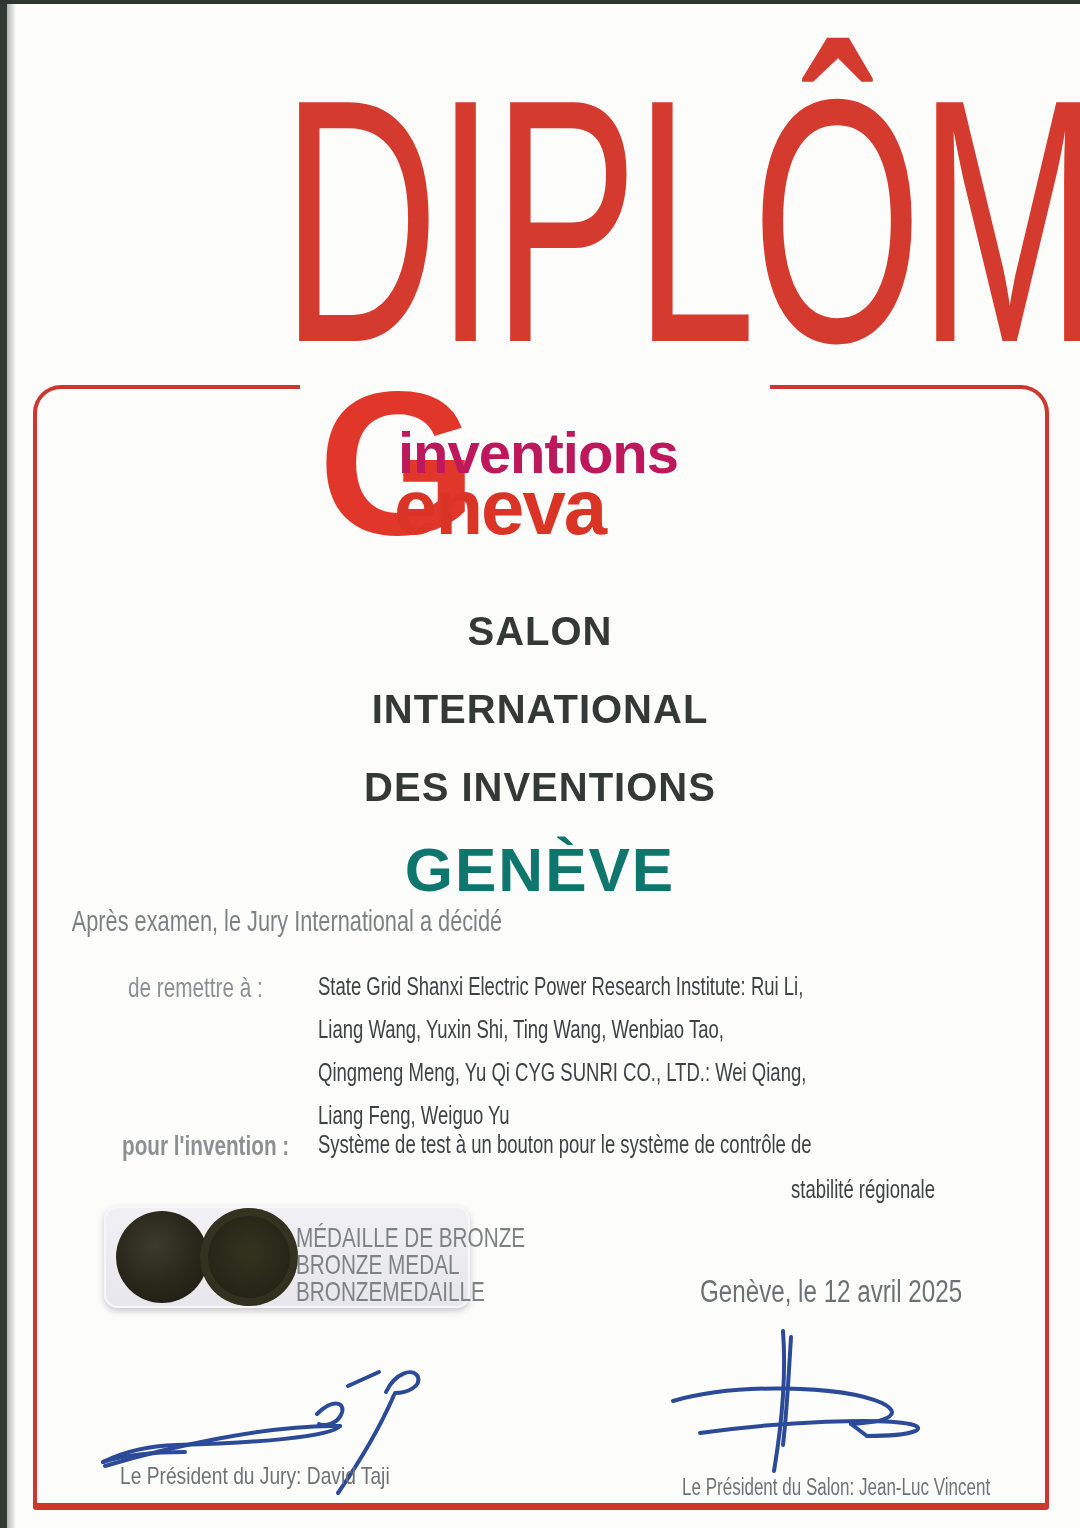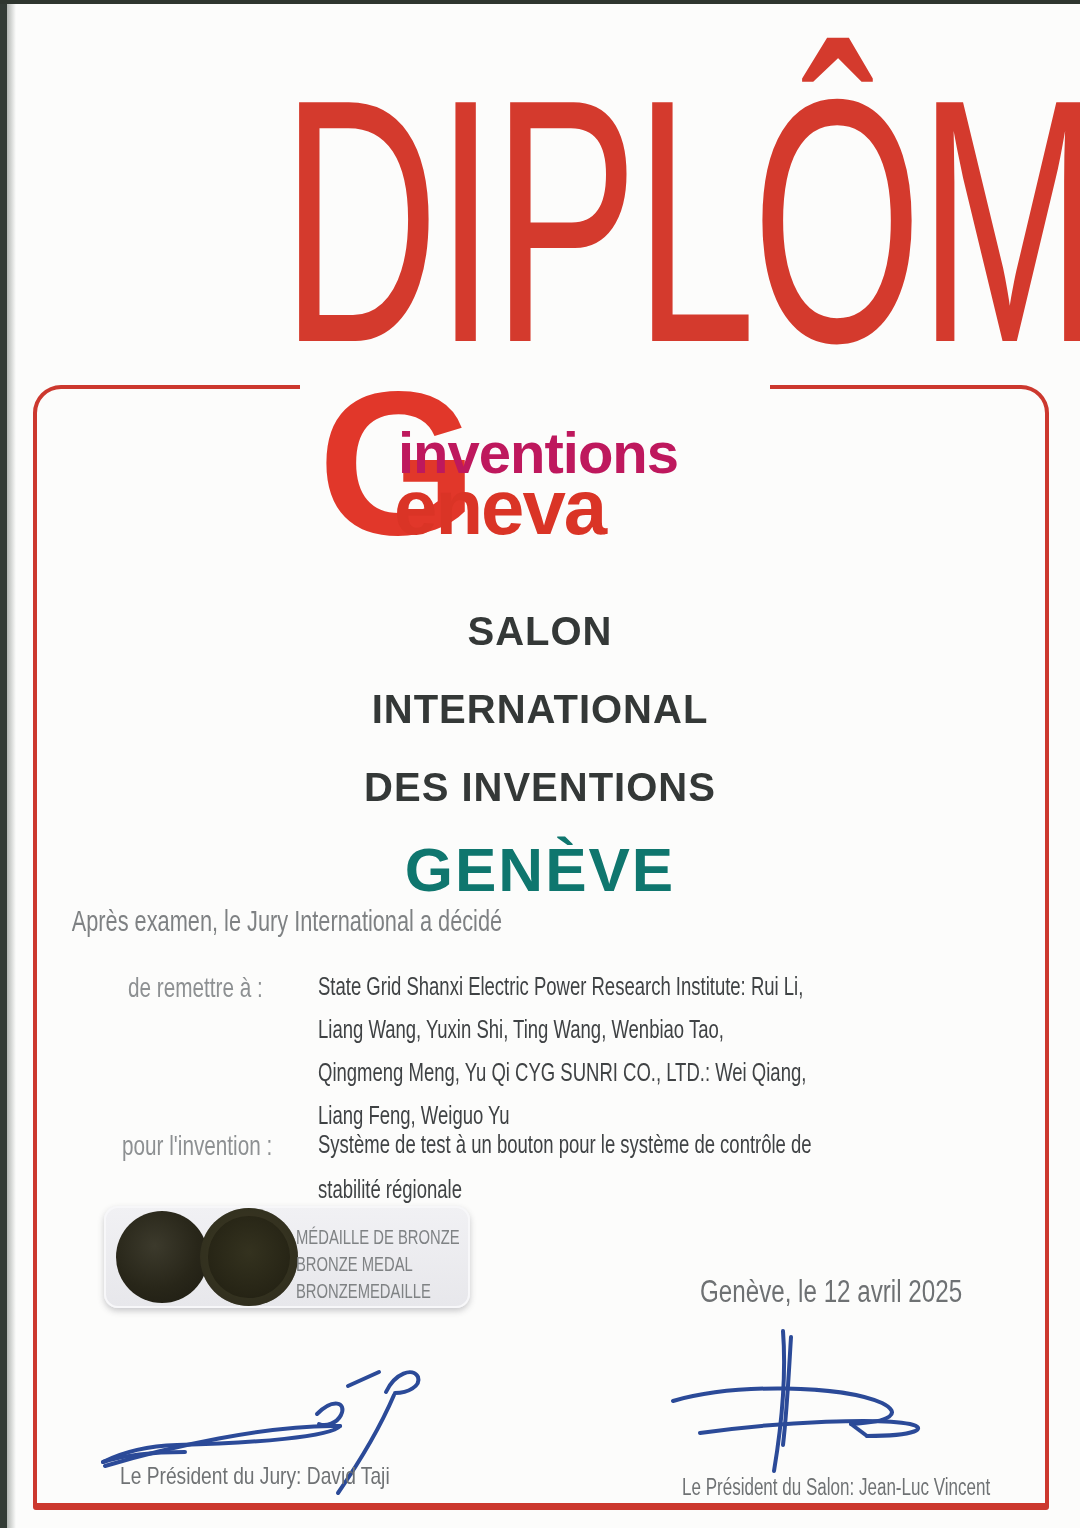--- a/index.html
+++ b/index.html
@@ -62,41 +62,41 @@
   }
 
   .cx { display:inline-block; transform:scaleX(0.74); transform-origin:0 0; white-space:nowrap; }
 
   .label { position:absolute; font-size:28px; color:#8d9092; z-index:3; }
   .body-lines { position:absolute; z-index:3; font-size:25px; color:#3f4244; }
   .body-lines .row { height:43px; }
 
   .label-remettre { left:128px; top:972px; }
   .recipient-lines { left:318px; top:972px; }
-  .label-invention { left:122px; top:1130px; }
-  .invention-lines { left:318px; top:1130px; }
+  .label-invention { left:122px; top:1130px;font-weight:bold; }
+  .invention-lines { left:318px; top:1130px;text-align:right; }
   .invention-lines .row { height:45px; }
 
   
   .medal-panel {
     position:absolute; left:104px; top:1206px; width:366px; height:102px;
     background:linear-gradient(180deg,#f1f1f4,#e7e7eb);
     border-radius:14px; z-index:3;
     box-shadow:0 3px 6px rgba(70,70,80,.28), inset 0 0 0 2px #f7f7f9;
   }
   .medal-c1 {
     position:absolute; left:12px; top:5px; width:92px; height:92px; border-radius:50%;
     background:radial-gradient(circle at 42% 38%, #3c3a2c 0%, #282619 55%, #1d1b12 100%);
   }
   .medal-c2 {
     position:absolute; left:96px; top:2px; width:98px; height:98px; border-radius:50%;
     background:radial-gradient(circle at 50% 45%, #34321f 0%, #262415 60%, #1b1910 100%);
     box-shadow:inset 0 0 0 8px rgba(72,70,48,.40);
   }
-  .medal-text { position:absolute; left:192px; top:18px; font-size:20px; color:#7f8284; line-height:27px; }
+  .medal-text { position:absolute; left:192px; top:18px; font-size:28px; color:#7f8284; line-height:27px; }
   .medal-text .cxm { display:inline-block; transform:scaleX(0.74); transform-origin:0 0; white-space:nowrap; }
 
   
   .date-line { position:absolute; left:700px; top:1274px; z-index:3;text-decoration:underline; }
   .date-line span { display:inline-block; transform:scaleX(0.78); transform-origin:0 0;
     font-size:31px; color:#6e7173; white-space:nowrap; }
 
   
   .sig { position:absolute; z-index:4; }
   .sig-jury  { left:95px;  top:1362px; }

